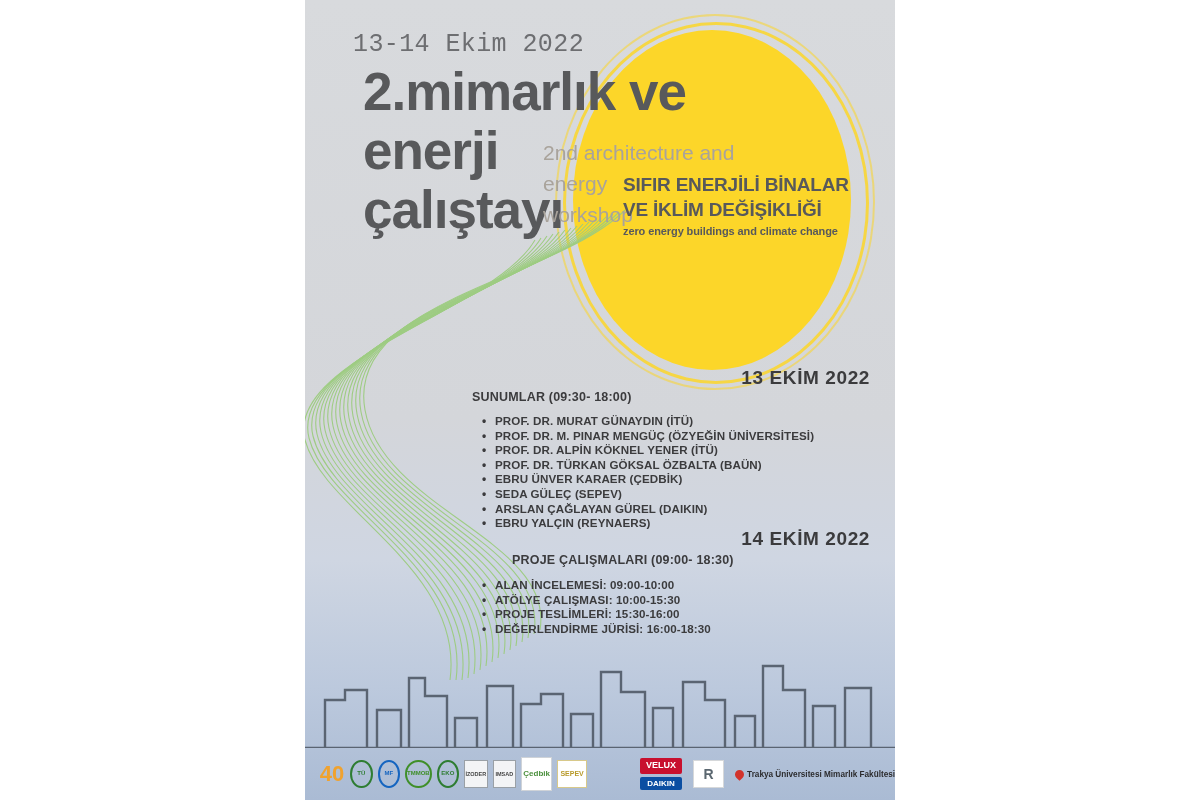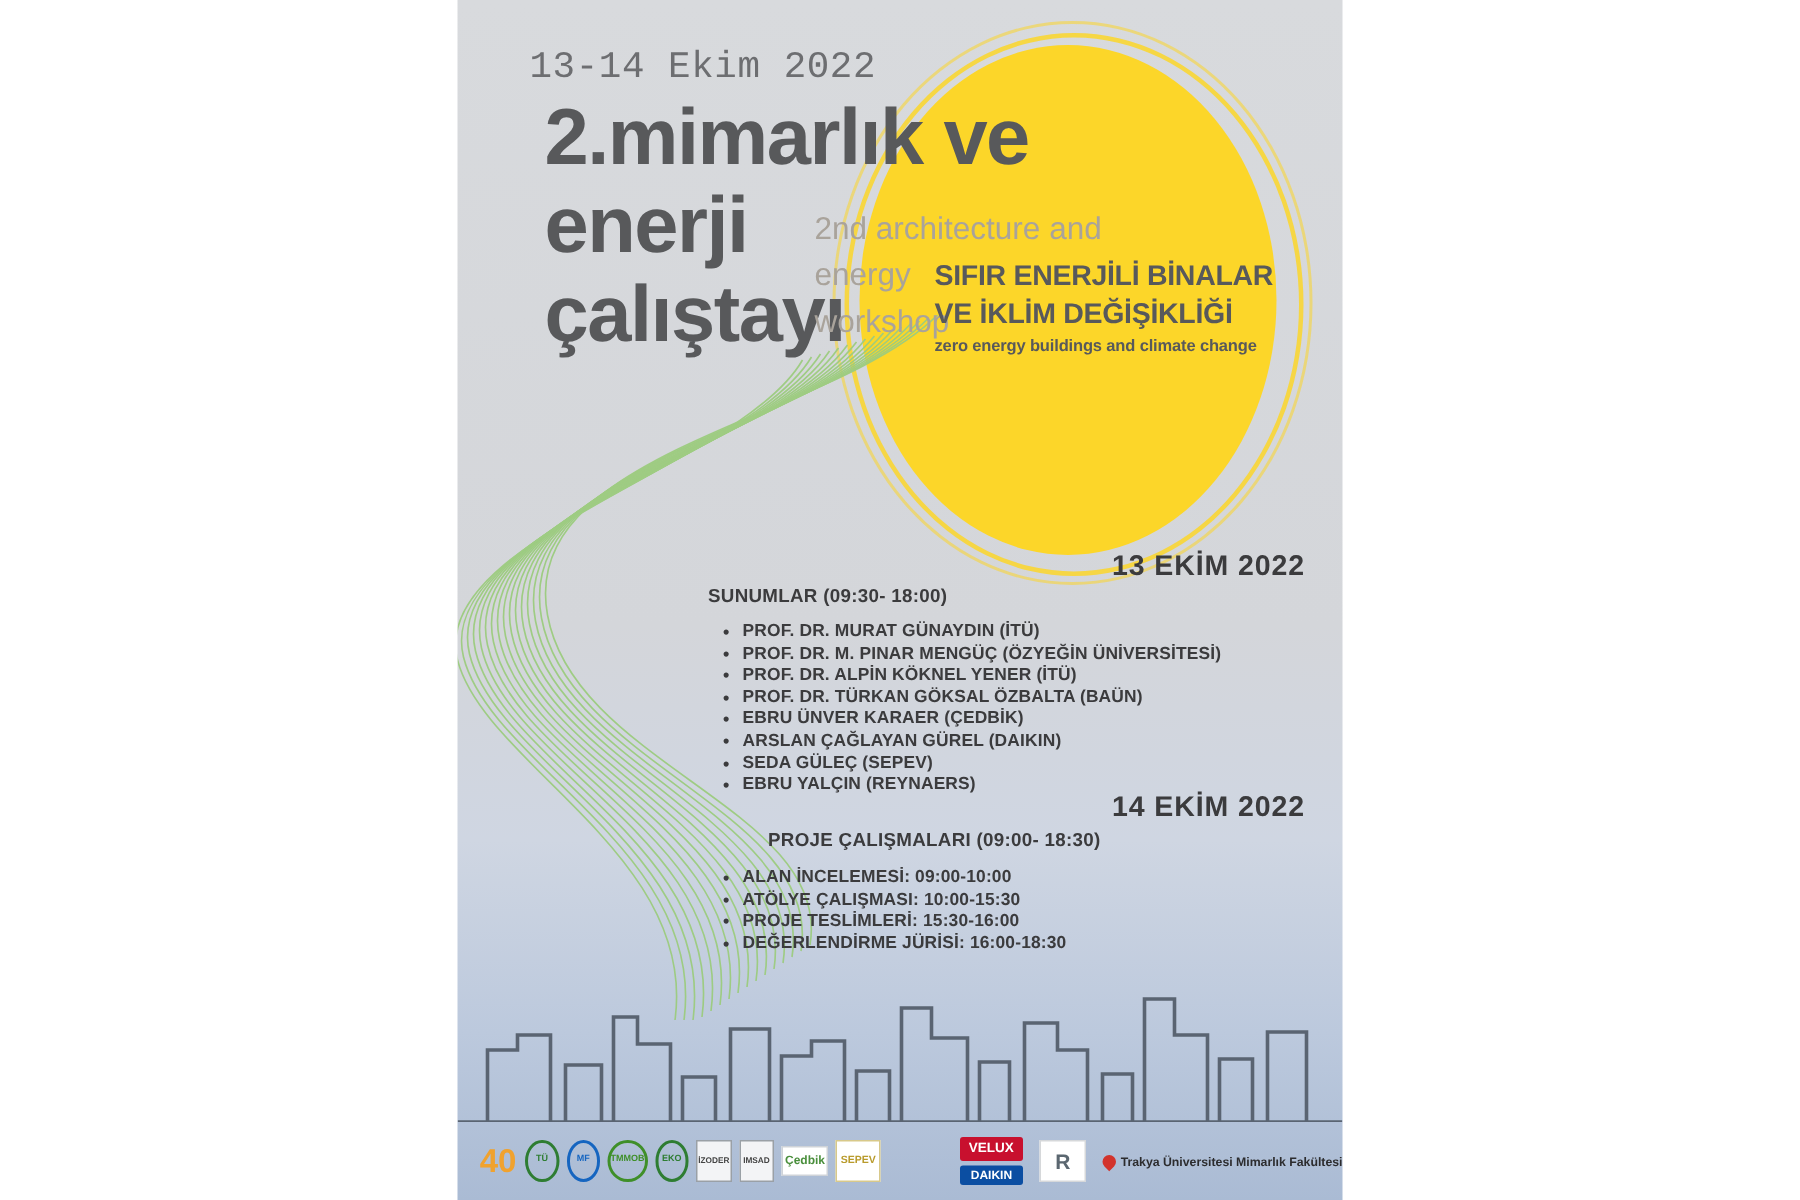--- a/index.html
+++ b/index.html
@@ -215,21 +215,21 @@
     width: 28px; height: 28px; border-radius: 50%;
     border: 2px solid #2e7d32; color:#2e7d32; font-size:6px;
   }
   .logo-circ.b { border-color:#1565c0; color:#1565c0; }
   .logo-circ.g2 { border-color:#3f8f29; color:#3f8f29; }
   .logo-box {
     width: 30px; height: 28px;
     border: 1px solid #9aa0a6; background:#f3f4f6;
     font-size: 5.5px; line-height:6px; color:#444;
   }
-  .logo-cedbik { width:40px; height:20px; background:#ffffff; border:1px solid #cfd3d8; color:#4a8f3c; font-size:8px; }
+  .logo-cedbik { width:40px; height:34px; background:#ffffff; border:1px solid #cfd3d8; color:#4a8f3c; font-size:8px; }
   .logo-sepev { width:38px; height:28px; background:#ffffff; border:1px solid #d8c98a; color:#b99b2c; font-size:7px; }
   .logo-velux { width:42px; height:16px; background:#c8102e; color:#fff; font-size:9px; border-radius:2px; }
   .logo-daikin { width:42px; height:13px; background:#0b4ea2; color:#fff; font-size:8px; border-radius:2px; margin-top:3px; }
   .stack { display:flex; flex-direction:column; margin-right:6px;padding-left:48px; }
   .logo-reynaers { width:40px; height:28px; background:#ffffff; border:1px solid #d6d8da; color:#3c3c3c; font-size:6px; }
   .reyn-r { font-size:14px; font-weight:bold; color:#5b6770; line-height:13px; }
   .footer-loc {
     display: flex;
     align-items: center;
     font-size: 8.2px;
@@ -318,22 +318,22 @@
     <div class="theme-en">zero energy buildings and climate change</div>
 
     <div class="day-head" id="day1-head">13 EKİM 2022</div>
     <div class="sec-title" id="sec1-title">SUNUMLAR (09:30- 18:00)</div>
     <ul class="items" id="list1">
       <li>PROF. DR. MURAT GÜNAYDIN (İTÜ)</li>
       <li>PROF. DR. M. PINAR MENGÜÇ (ÖZYEĞİN ÜNİVERSİTESİ)</li>
       <li>PROF. DR. ALPİN KÖKNEL YENER (İTÜ)</li>
       <li>PROF. DR. TÜRKAN GÖKSAL ÖZBALTA (BAÜN)</li>
       <li>EBRU ÜNVER KARAER (ÇEDBİK)</li>
+      <li>SEDA GÜLEÇ (SEPEV)</li>
       <li>ARSLAN ÇAĞLAYAN GÜREL (DAIKIN)</li>
-      <li>SEDA GÜLEÇ (SEPEV)</li>
       <li>EBRU YALÇIN (REYNAERS)</li>
     </ul>
 
     <div class="day-head" id="day2-head">14 EKİM 2022</div>
     <div class="sec-title" id="sec2-title">PROJE ÇALIŞMALARI (09:00- 18:30)</div>
     <ul class="items" id="list2">
       <li>ALAN İNCELEMESİ: 09:00-10:00</li>
       <li>ATÖLYE ÇALIŞMASI: 10:00-15:30</li>
       <li>PROJE TESLİMLERİ: 15:30-16:00</li>
       <li>DEĞERLENDİRME JÜRİSİ: 16:00-18:30</li>

